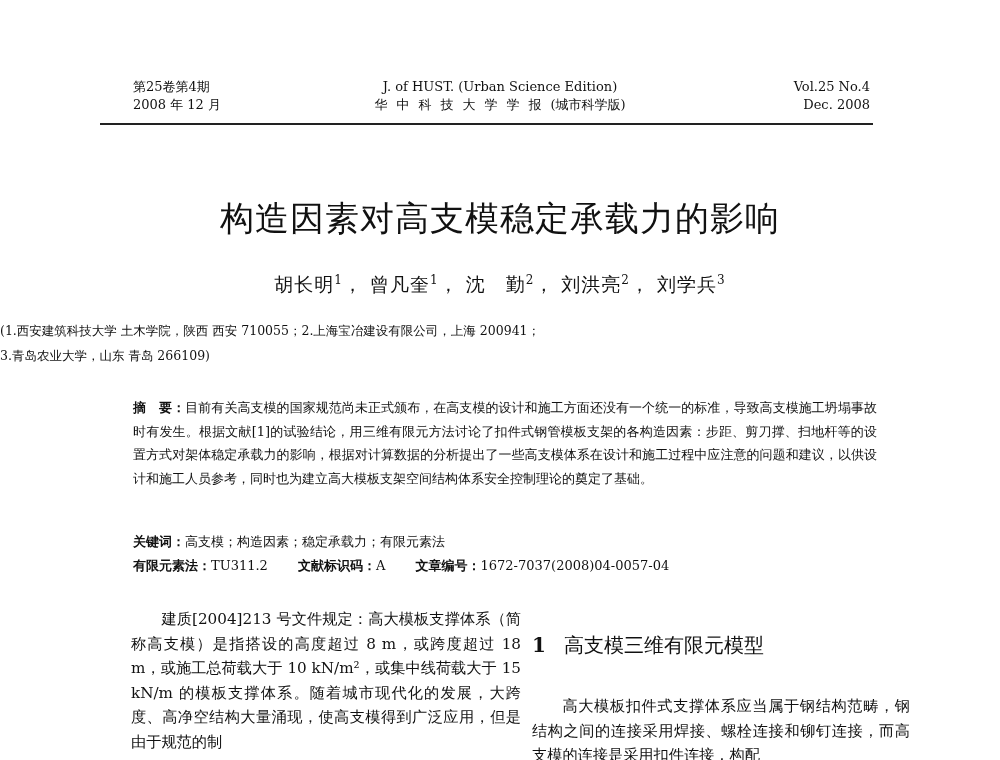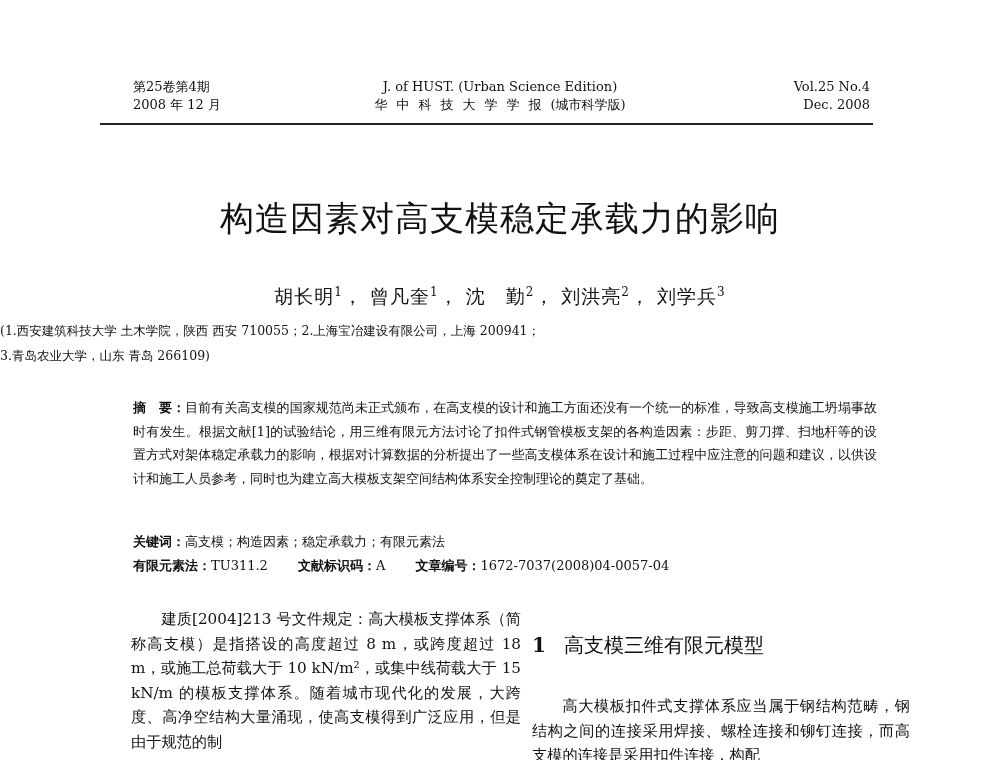--- a/index.html
+++ b/index.html
@@ -11,21 +11,21 @@
     .hdr { font-size: 13px; line-height: 18px; white-space: nowrap; }
     #hdr-left { left: 133px; top: 78px; }
     #hdr-center { left: 330px; top: 78px; width: 340px; text-align: center; }
     #hdr-right { right: 130px; top: 78px; text-align: right; }
     #hdr-center .cn { letter-spacing: 9px; font-family: "DejaVu Sans", sans-serif; font-size: 13px; }
     #hdr-rule { left: 100px; top: 123px; width: 773px; height: 2px; background: #222; }
     #title {
       left: 0; width: 1000px; top: 182px; text-align: center;
       font-family: "DejaVu Sans", sans-serif; font-size: 34px; letter-spacing: 1px; color: #111; margin-top: 14px;
     }
-    #authors { left: 0; width: 1000px; top: 284px; text-align: center; font-size: 19px; letter-spacing: 1px; }
+    #authors { left: 0; width: 1000px; top: 272px; text-align: center; font-size: 19px; letter-spacing: 1px; }
     #authors sup { font-size: 12px; }
     #affil { left: 0; width: 848px; top: 318px; text-align: left; font-size: 12.5px; line-height: 25px; }
     #abstract { left: 133px; top: 396px; width: 744px; font-size: 13px; line-height: 23.5px; text-align: justify; }
     .lbl { font-weight: bold; font-family: "DejaVu Sans", sans-serif; }
     #keywords { left: 133px; top: 532px; font-size: 13px; line-height: 20px; white-space: nowrap; }
     #classline { left: 133px; top: 556px; font-size: 13px; line-height: 20px; white-space: nowrap; }
     #classline span.gap { display: inline-block; width: 26px; }
     #col-left { left: 102px; top: 607px; width: 390px; font-size: 15.2px; line-height: 24.5px; text-align: justify; margin-left: 29px; }
     #col-left p, #col-right p { margin: 0; text-indent: 2em; }
     #sec-heading { left: 532px; top: 632px; font-family: "DejaVu Sans", sans-serif; font-size: 20px; }

